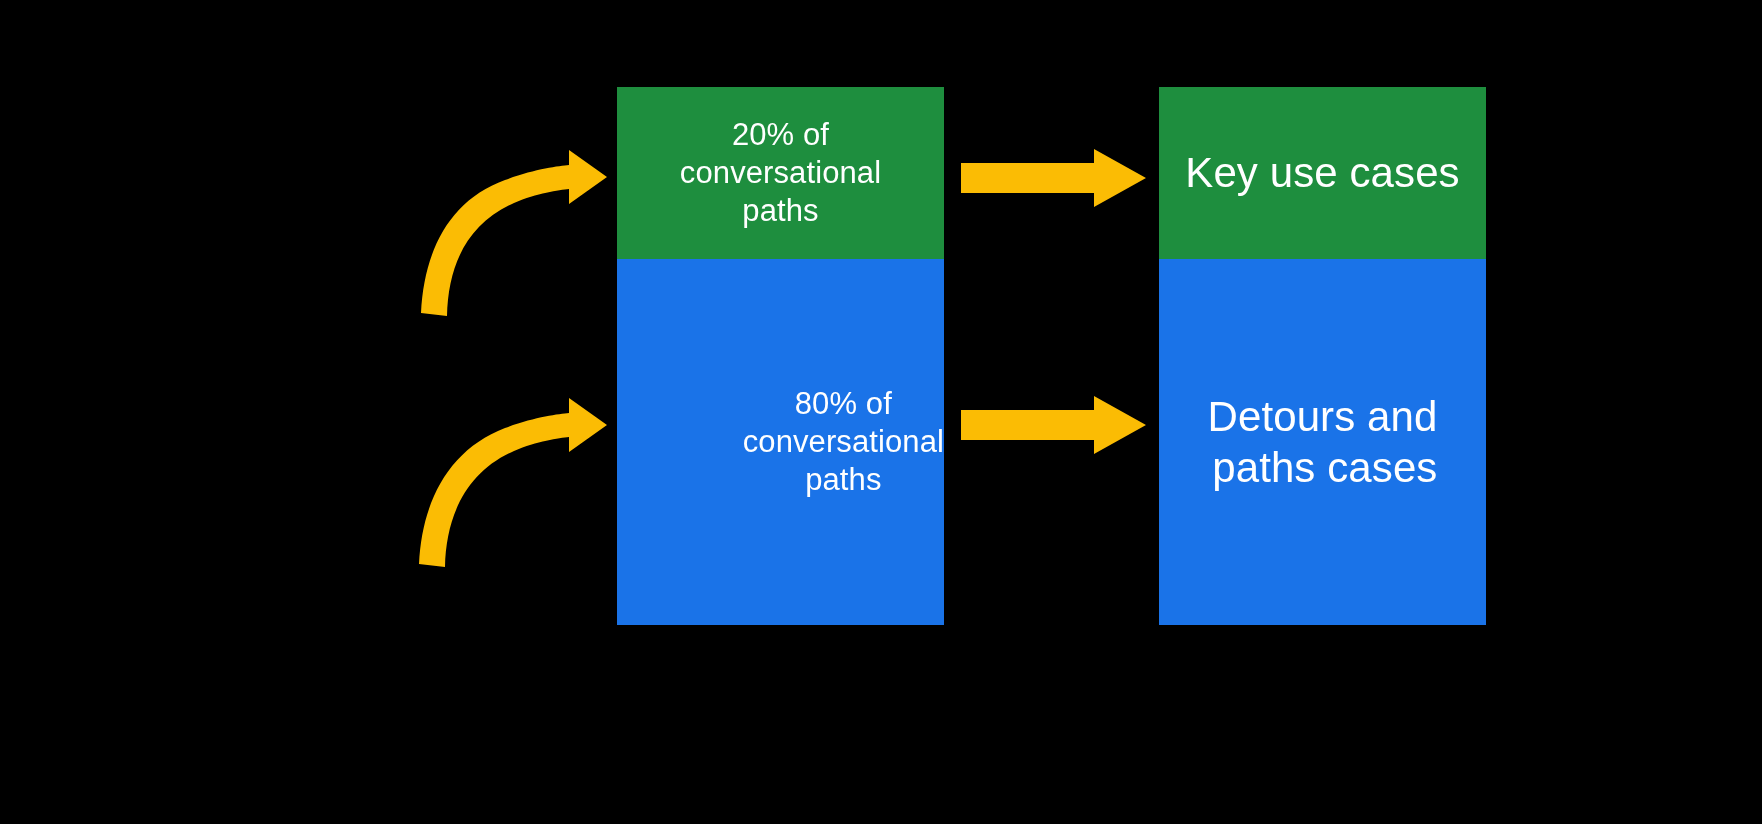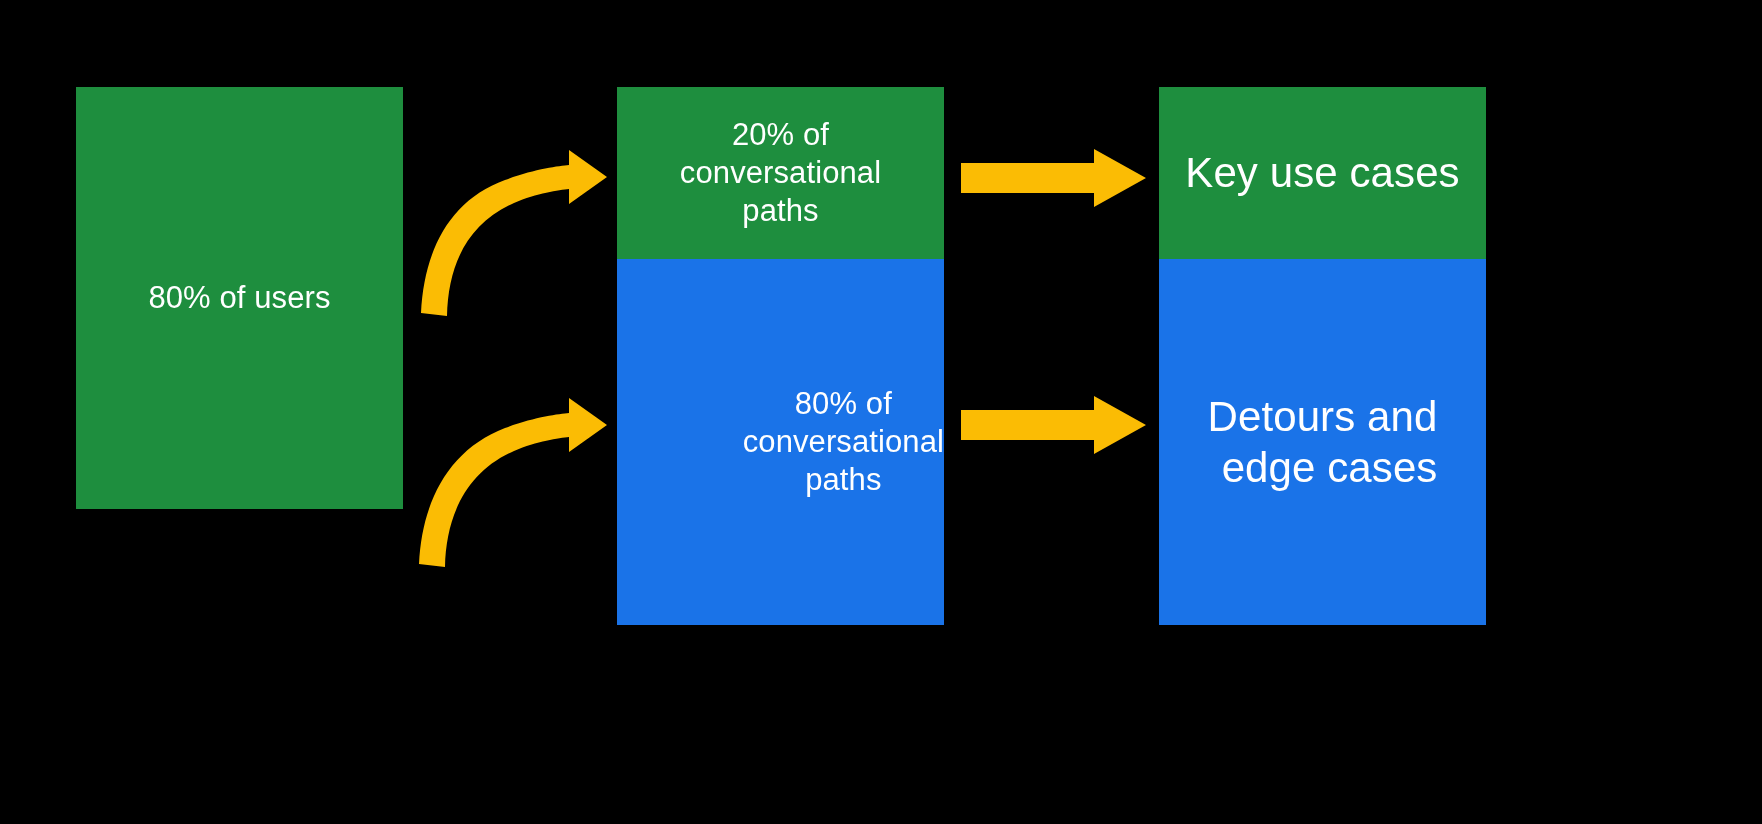--- a/index.html
+++ b/index.html
@@ -71,23 +71,20 @@
     height: 824px;
     pointer-events: none;
   }
 </style>
 </head>
 <body>
 
 <div id="stage">
 
   <div class="column" id="col-1">
-    <div class="seg seg-green s1">
-      <span class="seg-label">80% of users</span>
-    </div>
   </div>
 
   <div class="column" id="col-2">
     <div class="seg seg-green s1">
       <span class="seg-label">20% of
 conversational
 paths</span>
     </div>
     <div class="seg seg-blue s2">
       <span class="seg-label">80% of
@@ -95,21 +92,21 @@
 paths</span>
     </div>
   </div>
 
   <div class="column" id="col-3">
     <div class="seg seg-green s1">
       <span class="seg-label">Key use cases</span>
     </div>
     <div class="seg seg-blue s2">
       <span class="seg-label">Detours and
-edge cases</span>
+paths cases</span>
     </div>
   </div>
 
   <svg id="arrow-layer" viewBox="0 0 1762 824" width="1762" height="824">
 
     <g>
       <path d="M 421 313
                C 424 250, 450 200, 505 180
                C 534 169, 559 166, 569 165
                L 569 150 L 607 177 L 569 204 L 569 189

